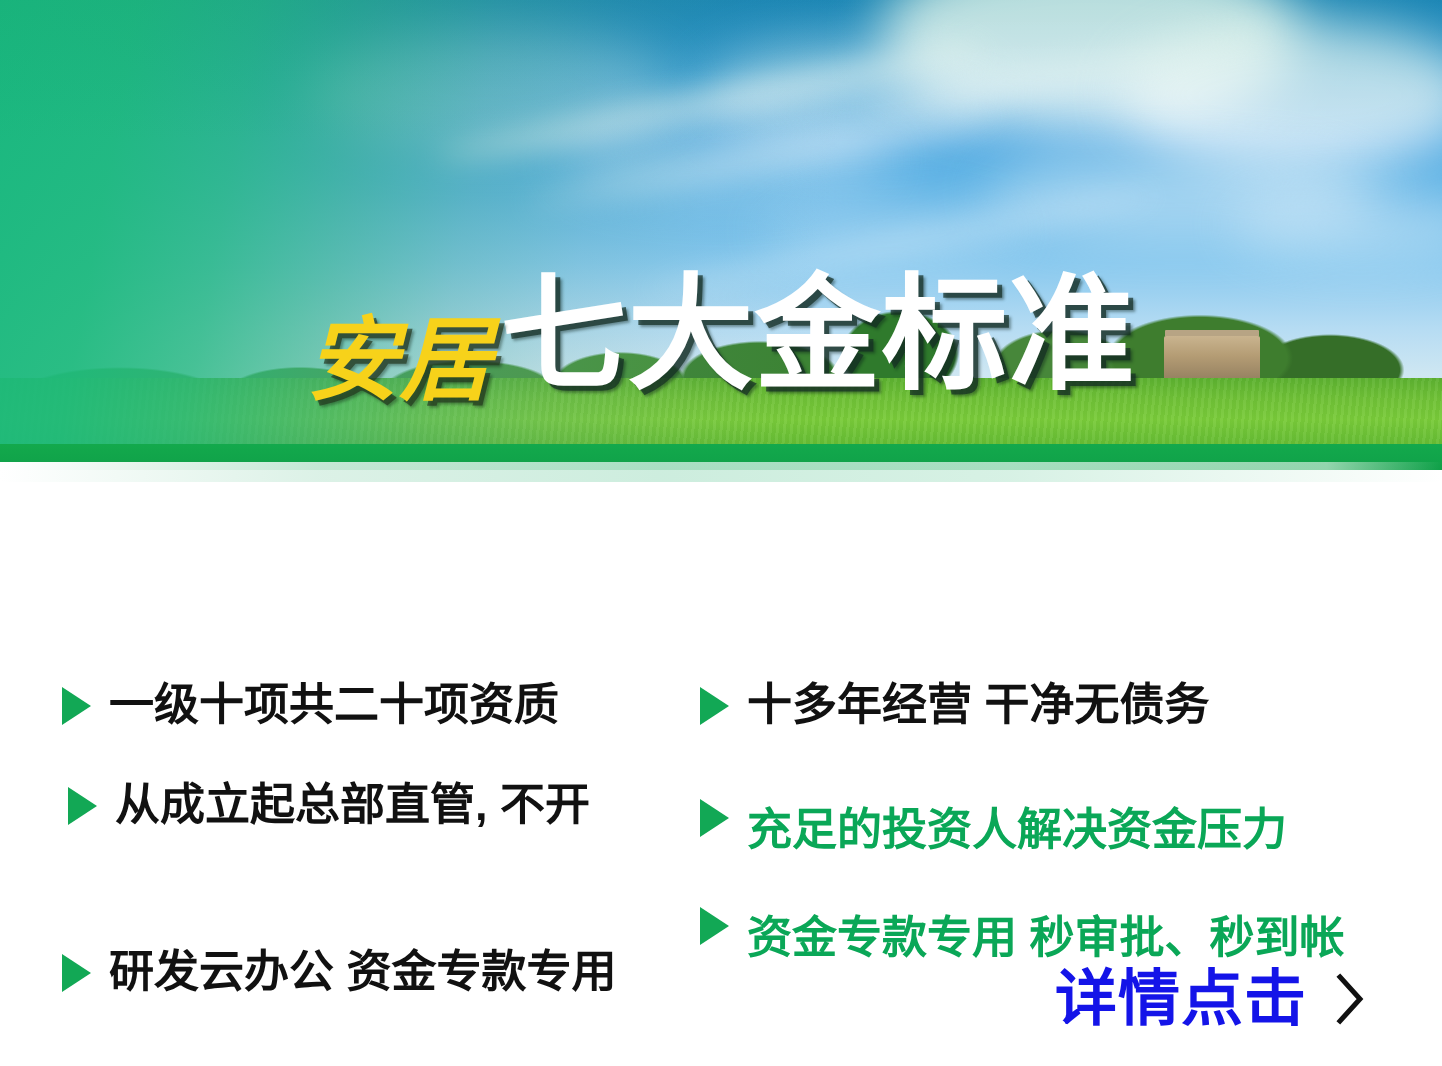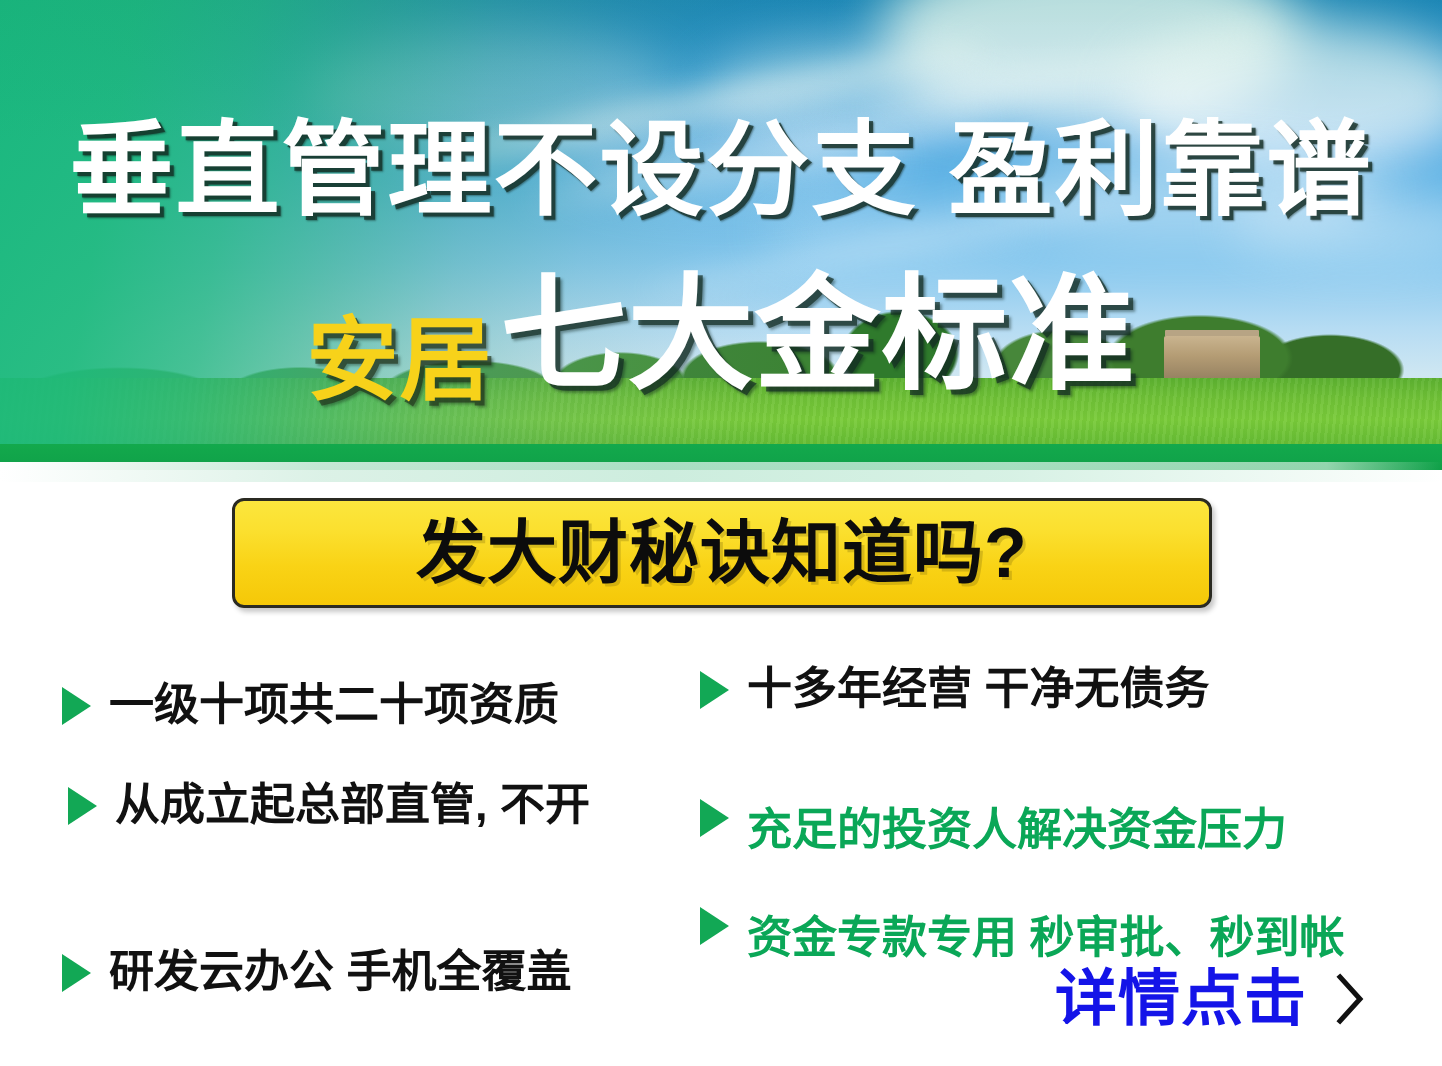--- a/index.html
+++ b/index.html
@@ -188,20 +188,21 @@
     top: 272px;
     text-align: center;
     white-space: nowrap;
     line-height: 1;
   }
   .hero-brand {
     display: inline-block;
     color: #f7d21a;
     font-size: 92px;
     font-weight: 700;
+    font-style: italic;
     font-family: "DejaVu Serif", "Liberation Serif", serif;
     letter-spacing: 1px;
     transform: translateY(14px);
     text-shadow:
       4px 5px 0 rgba(35,55,30,.68),
       6px 7px 3px rgba(15,35,20,.40);
   }
   .hero-main2 {
     display: inline-block;
     color: #ffffff;
@@ -301,21 +302,21 @@
   .t-black { color: #111111; }
   .t-green { color: #0aa757; margin-top: 13px; }
 
   .feature-text .hl { color: #0aa757; }
 
   
   .f-l1 { left: 0;  top: 18px; }
   .f-l2 { left: 6px;  top: 118px; }
   .f-l3 { left: 0;  top: 285px; }
   
-  .f-r1 { left: 0;  top: 2px; }
+  .f-r1 { left: 0;  top: 18px; }
   .f-r2 { left: 0;  top: 130px; }
   .f-r3 { left: 0;  top: 238px; }
 
   .feature-text .line2 { display: block; margin-left: 6px; }
 
   
   .watermark {
     position: absolute;
     left: 0;
     top: 955px;
@@ -409,52 +410,48 @@
     <div class="cloud streak s4"></div>
 
     <div class="hero-treeline"></div>
     <div class="hero-house"></div>
     <div class="hero-grass"></div>
     <div class="hero-wash"></div>
     <div class="hero-wash-v"></div>
     <div class="hero-greenbar"></div>
 
     <div class="hero-text">
-      <div class="hero-line1">垂直管理不设分支 盈利靠谱</div>
       <div class="hero-line2">
         <span class="hero-brand">安居</span><span class="hero-main2">七大金标准</span>
       </div>
     </div>
   </div>
 
   <div class="hero-fade"></div>
 
-  <div class="yellow-banner">
-    <span class="yellow-banner-text">发大财秘诀知道吗?</span>
-  </div>
 
   <div class="features">
 
     <div class="col col-left">
 
       <div class="feature f-l1">
         <span class="bullet-arrow"></span>
         <span class="feature-text t-black">一级十项共二十项资质</span>
       </div>
 
       <div class="feature f-l2">
         <span class="bullet-arrow"></span>
         <span class="feature-text t-black">
           <span>从成立起总部直管, 不开</span>
         </span>
       </div>
 
       <div class="feature f-l3">
         <span class="bullet-arrow"></span>
-        <span class="feature-text t-black">研发云办公  手机全覆盖</span>
+        <span class="feature-text t-black">研发云办公  资金专款专用</span>
       </div>
 
     </div>
 
     <div class="col col-right">
 
       <div class="feature f-r1">
         <span class="bullet-arrow"></span>
         <span class="feature-text t-black">十多年经营  干净无债务</span>
       </div>

